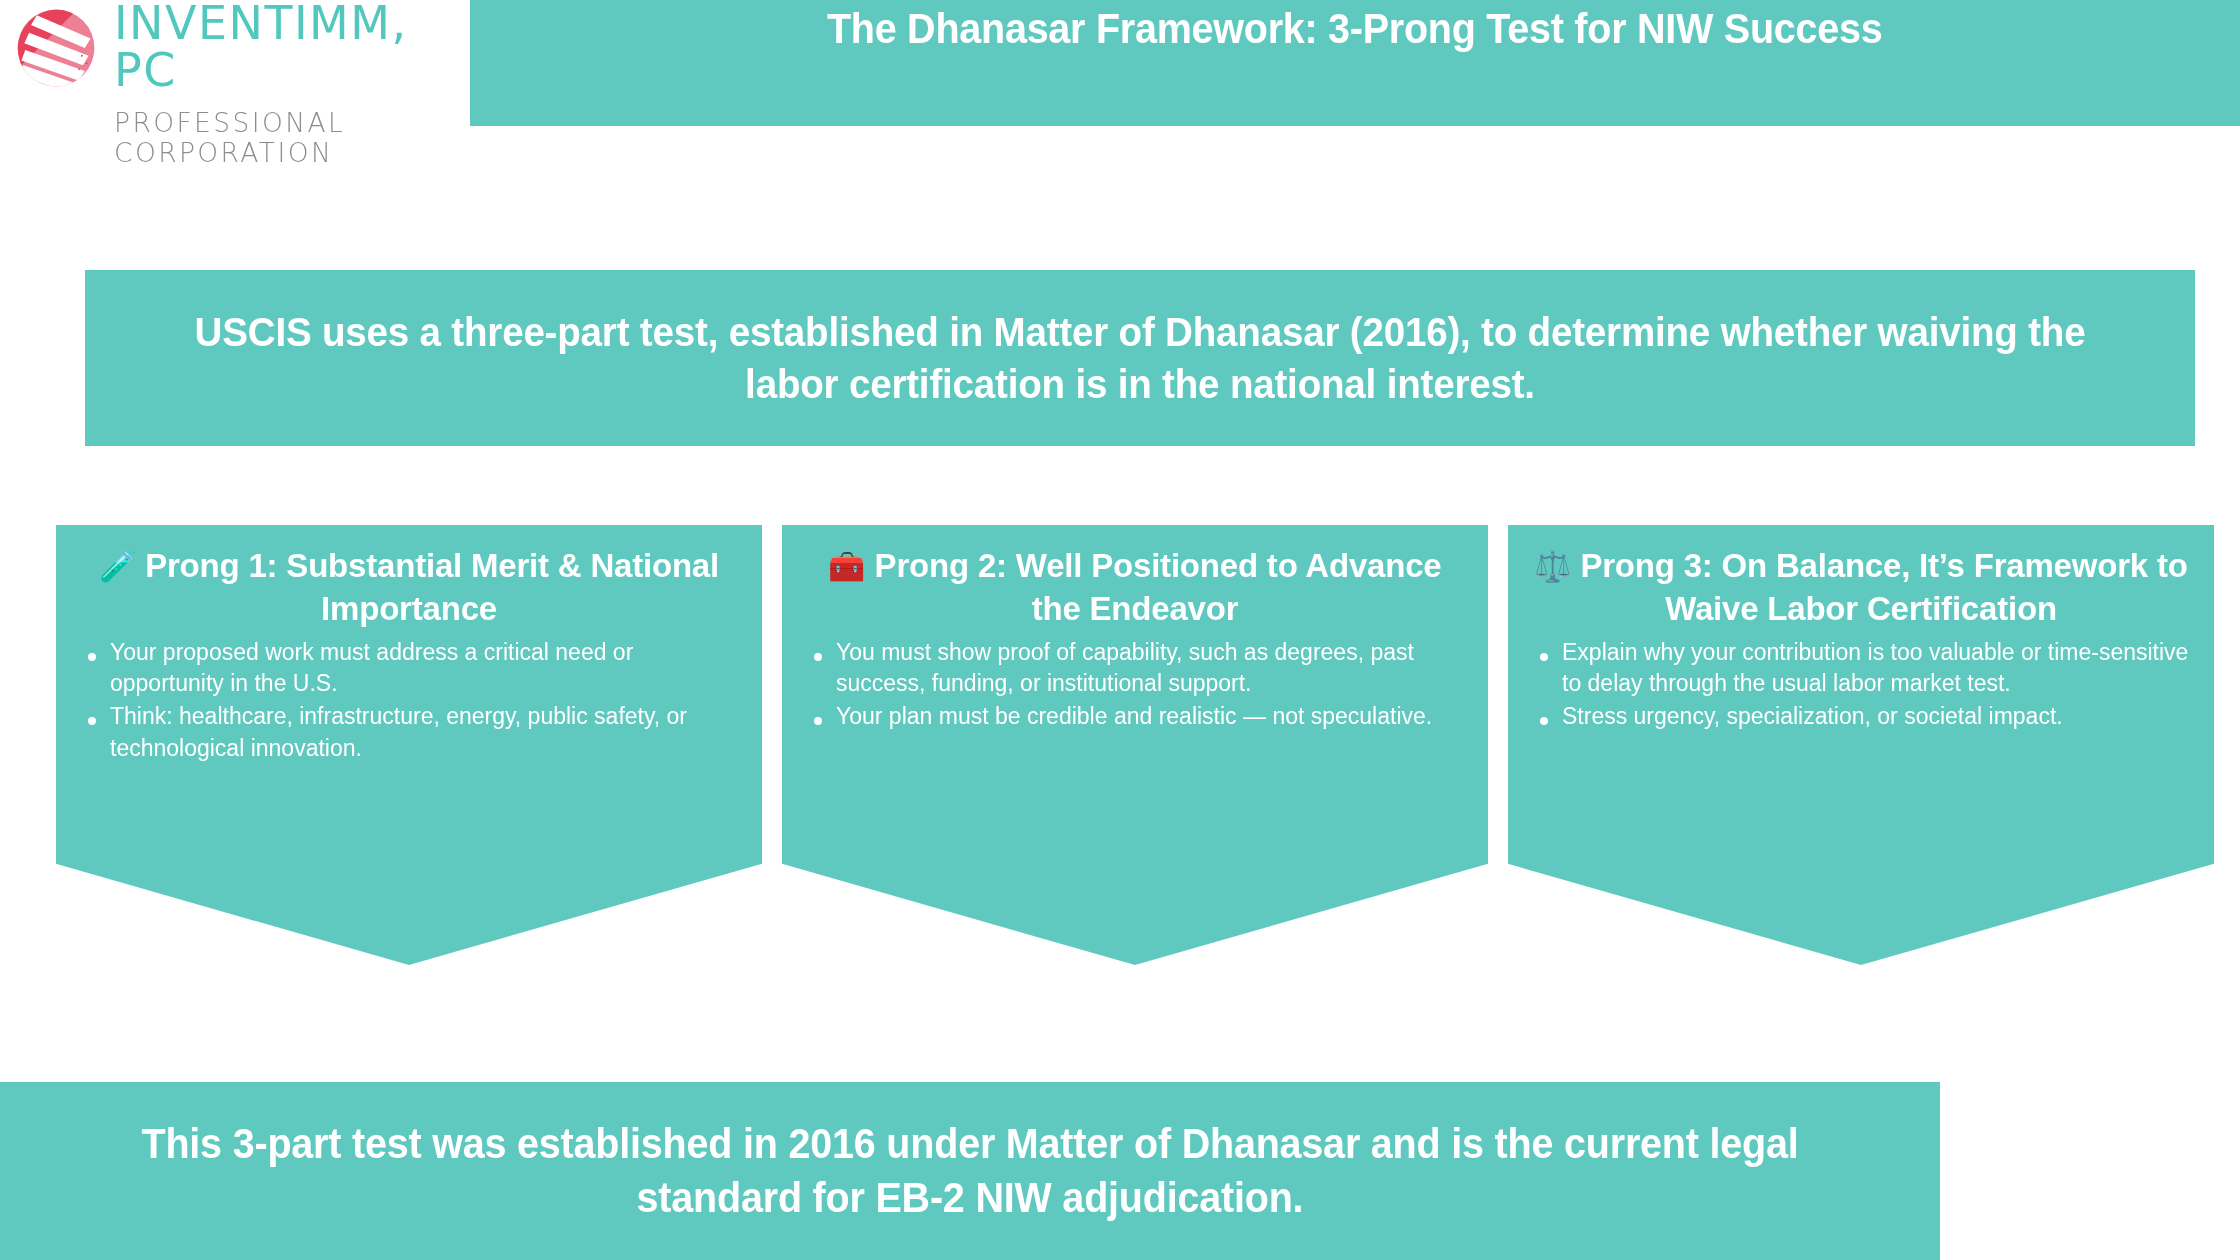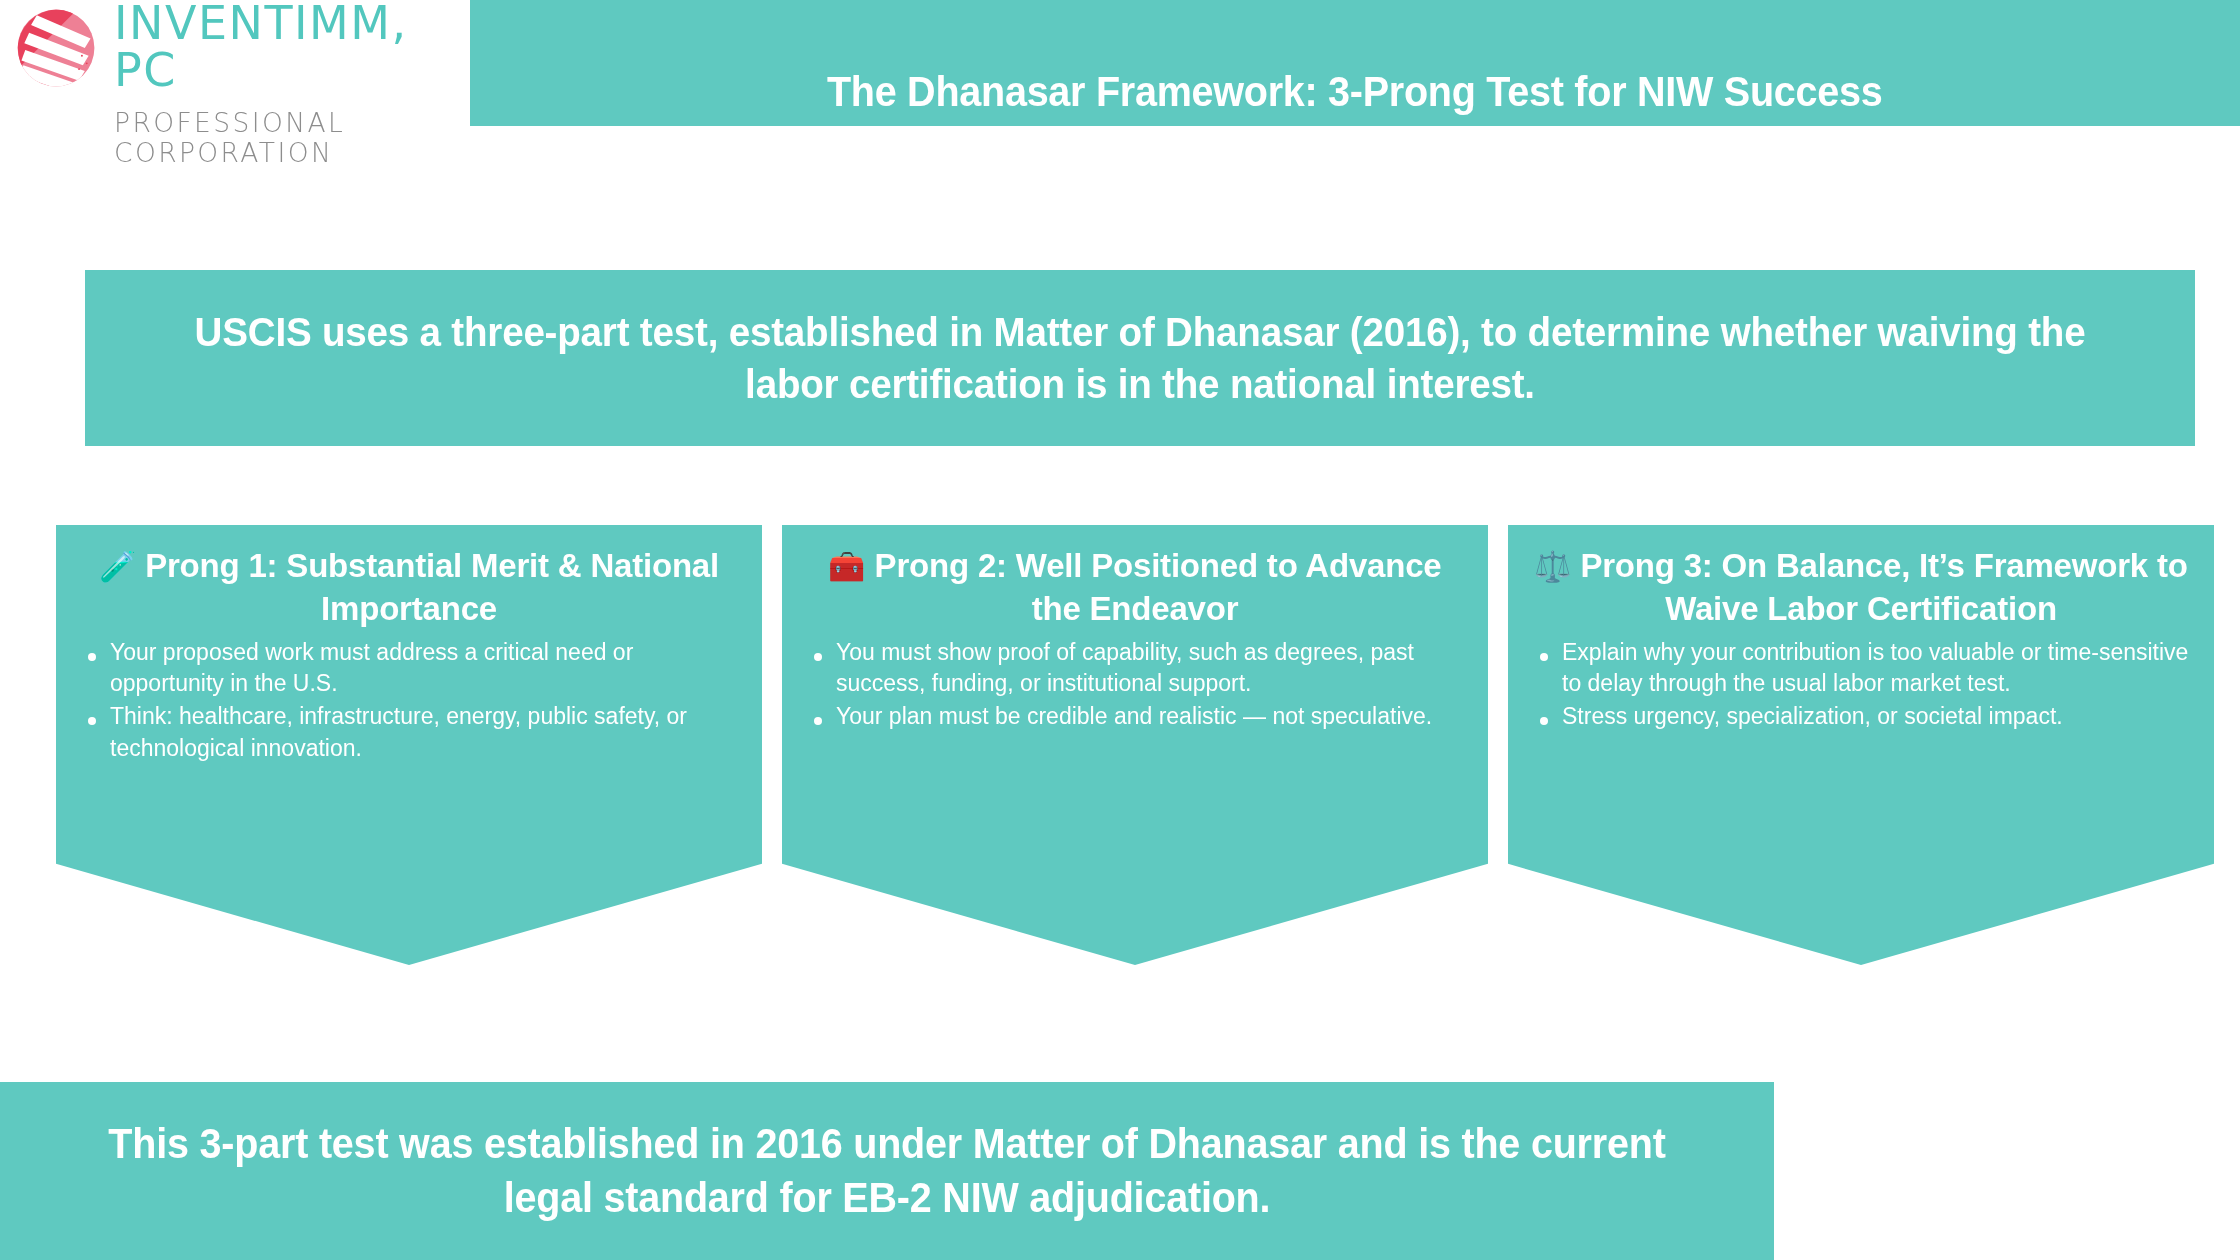--- a/index.html
+++ b/index.html
@@ -26,21 +26,21 @@
     font-size:46px; letter-spacing:1.5px; color:#52C7BE; line-height:1.02;
     font-weight:400;
   }
   .brand-sub{
     font-family:"DejaVu Sans", sans-serif;
     font-size:26.5px; letter-spacing:2.4px; color:#8d8d8d; line-height:1.15;
     margin-top:14px; font-weight:300;
   }
   .header-title-bar{
     flex:1 1 auto; background:#5FC9C0;
-    display:flex; align-items:flex-end; justify-content:center;
+    display:flex; align-items:flex-start; justify-content:center;
     padding:4px 26px 10px 26px;
   }
   .header-title{
     color:#ffffff; font-weight:bold; font-size:43px; line-height:1.14;
     text-align:center; letter-spacing:-0.3px;
     font-family:"Liberation Sans", sans-serif;
     transform:scaleX(0.92); transform-origin:center;
   }
 
   
@@ -76,21 +76,21 @@
     position:relative; padding-left:32px; margin-bottom:2px;
     font-weight:300;
   }
   .card-list li .bullet{
     position:absolute; left:10px; top:16px;
     width:8px; height:8px; border-radius:50%; background:#ffffff;
   }
 
   
   .footer-banner{
-    position:absolute; left:0; top:1082px; width:1774px; height:178px;
+    position:absolute; left:0; top:1082px; width:1940px; height:178px;
     background:#5FC9C0; display:flex; align-items:center; justify-content:center;
     padding:0 34px;
   }
   .footer-text{
     color:#ffffff; font-weight:bold; font-size:42px; line-height:1.28;
     text-align:center; letter-spacing:-0.2px;
     transform:scaleX(0.94); transform-origin:center;
   }
 </style>
 </head>

